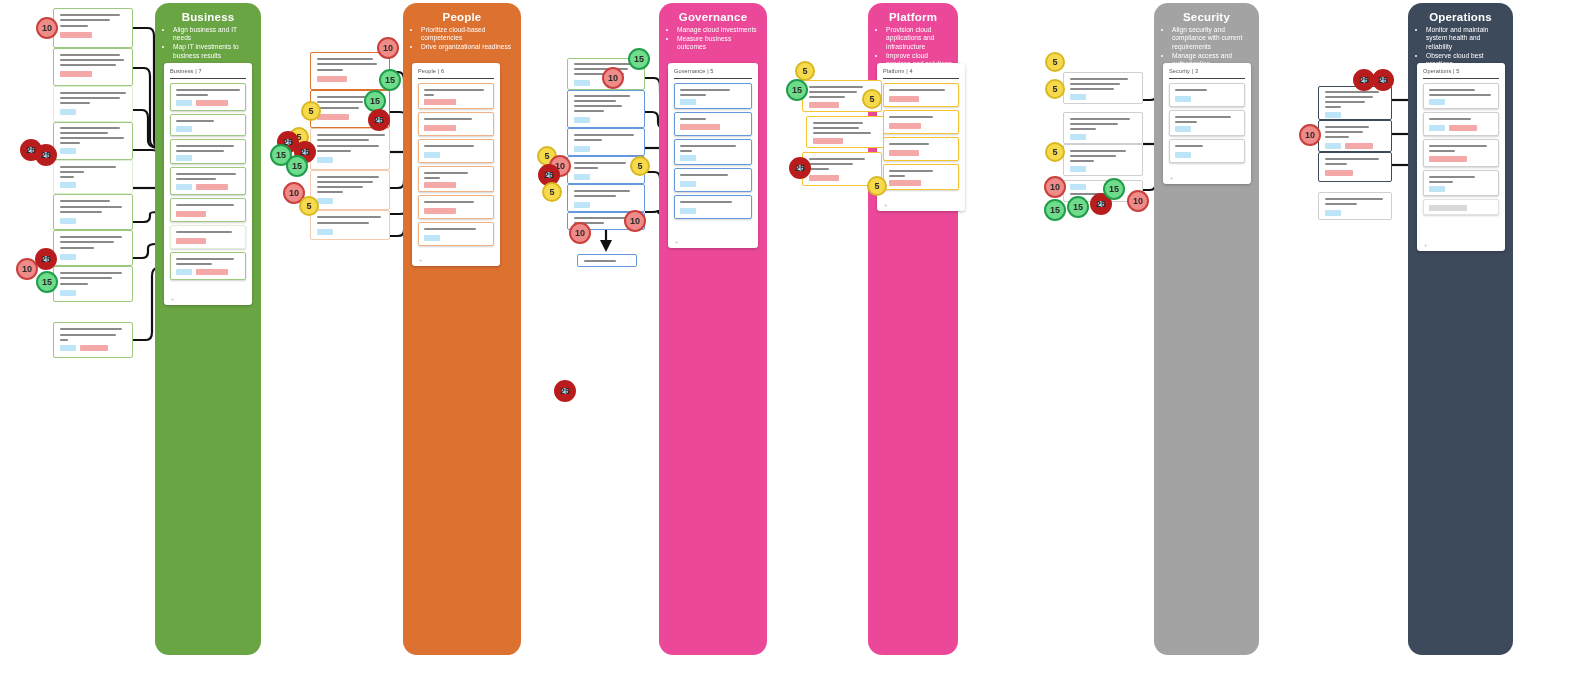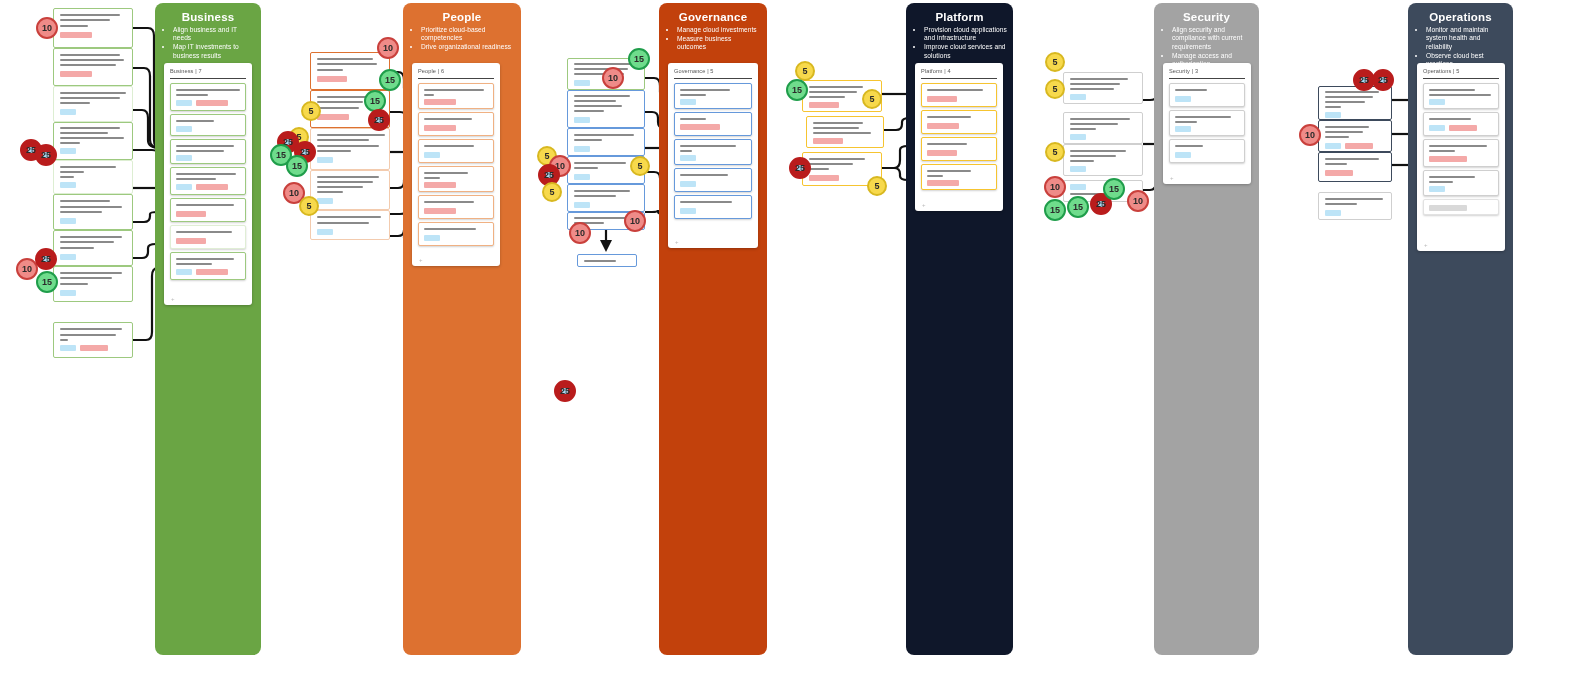--- a/index.html
+++ b/index.html
@@ -1,21 +1,21 @@
 <!DOCTYPE html>
 <html><head>
 <meta charset="utf-8">
 <style>
   html,body{margin:0;padding:0;background:#ffffff;}
   body{width:1592px;height:683px;position:relative;overflow:hidden;
        font-family:"Liberation Sans","DejaVu Sans",sans-serif;}
   .stage{position:absolute;left:0;top:0;width:1592px;height:683px;}
 
   
-  .lane{position:absolute;border-radius:8px;box-sizing:border-box;}
+  .lane{position:absolute;border-radius:14px;box-sizing:border-box;}
   .lane-title{position:absolute;left:0;right:0;top:8px;text-align:center;
               color:#ffffff;font-size:11.5px;font-weight:bold;letter-spacing:.2px;}
   .lane-bullets{position:absolute;left:10px;right:6px;top:23px;}
   .lane-bullets li{color:#ffffff;font-size:6.6px;line-height:8.4px;
                    margin:0 0 .5px 0;letter-spacing:.05px;}
   .lane-bullets ul{margin:0;padding-left:8px;list-style:disc;}
 
   
   .panel{position:absolute;background:#ffffff;border-radius:3px;
          box-shadow:0 1px 3px rgba(0,0,0,.25);box-sizing:border-box;}
@@ -210,21 +210,21 @@
         <div class="chip pink" style="left:5px;top:12px;width:32px;"></div>
       </div>
       <div class="card shadow" style="left:6px;top:159px;width:76px;height:24px;border-color:#f0b183;">
         <div class="ln" style="left:5px;top:5px;width:52px;"></div>
         <div class="chip blue" style="left:5px;top:12px;width:16px;"></div>
       </div>
       <div class="panel-add">+</div>
     </div>
   </div>
 
-  <div class="lane" style="left:659px;top:3px;width:108px;height:652px;background:#c2410c;">
+  <div class="lane" style="left:659px;top:3px;width:108px;height:652px;background:#ec4899;">
     <div class="lane-title">Governance</div>
     <div class="lane-bullets">
       <ul>
         <li>Manage cloud investments</li>
         <li>Measure business outcomes</li>
       </ul>
     </div>
     <div class="panel" style="left:9px;top:60px;width:90px;height:185px;">
       <div class="panel-head">
         <span>Governance</span> | <span>5</span>
@@ -249,21 +249,21 @@
         <div class="chip blue" style="left:5px;top:12px;width:16px;"></div>
       </div>
       <div class="card shadow" style="left:6px;top:132px;width:78px;height:24px;border-color:#6699db;">
         <div class="ln" style="left:5px;top:5px;width:52px;"></div>
         <div class="chip blue" style="left:5px;top:12px;width:16px;"></div>
       </div>
       <div class="panel-add">+</div>
     </div>
   </div>
 
-  <div class="lane" style="left:906px;top:3px;width:107px;height:652px;background:#0f172a;">
+  <div class="lane" style="left:868px;top:3px;width:90px;height:652px;background:#ec4899;">
     <div class="lane-title">Platform</div>
     <div class="lane-bullets">
       <ul>
         <li>Provision cloud applications and infrastructure</li>
         <li>Improve cloud services and solutions</li>
       </ul>
     </div>
     <div class="panel" style="left:9px;top:60px;width:88px;height:148px;">
       <div class="panel-head">
         <span>Platform</span> | <span>4</span>

